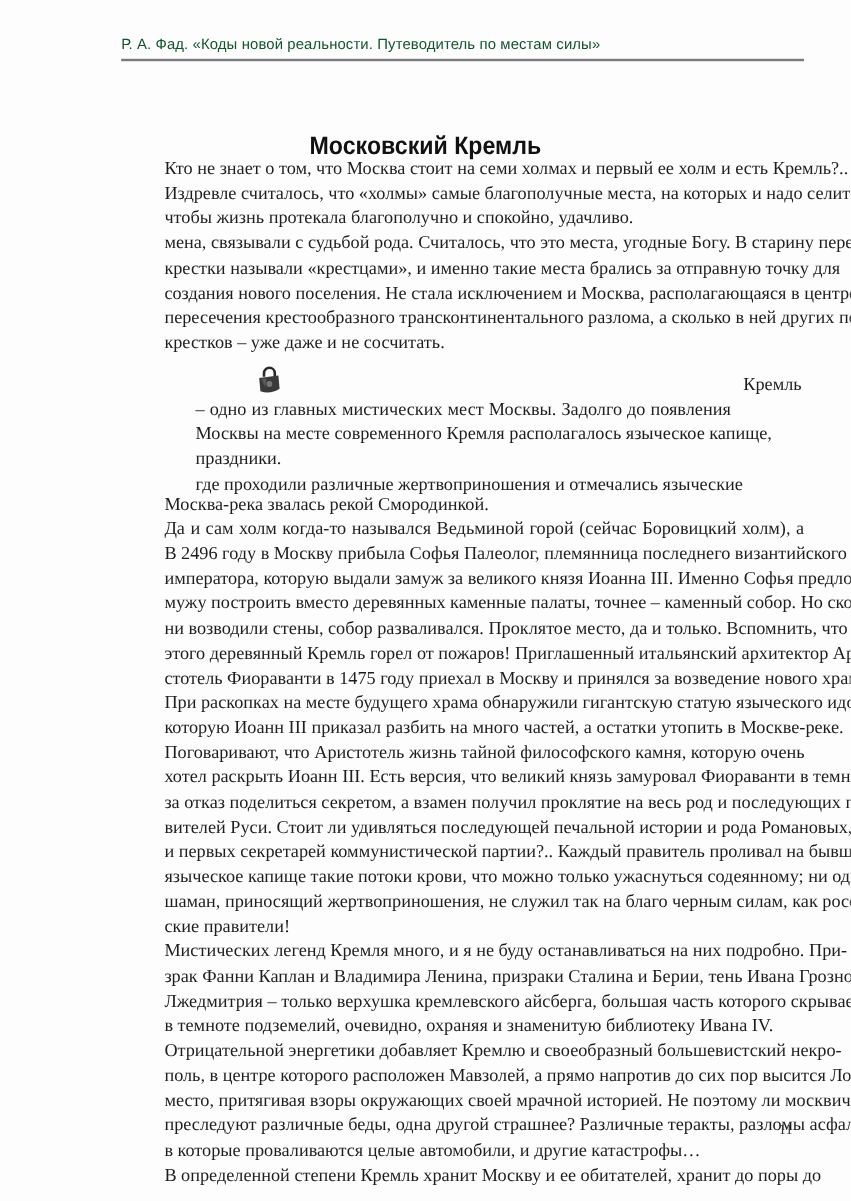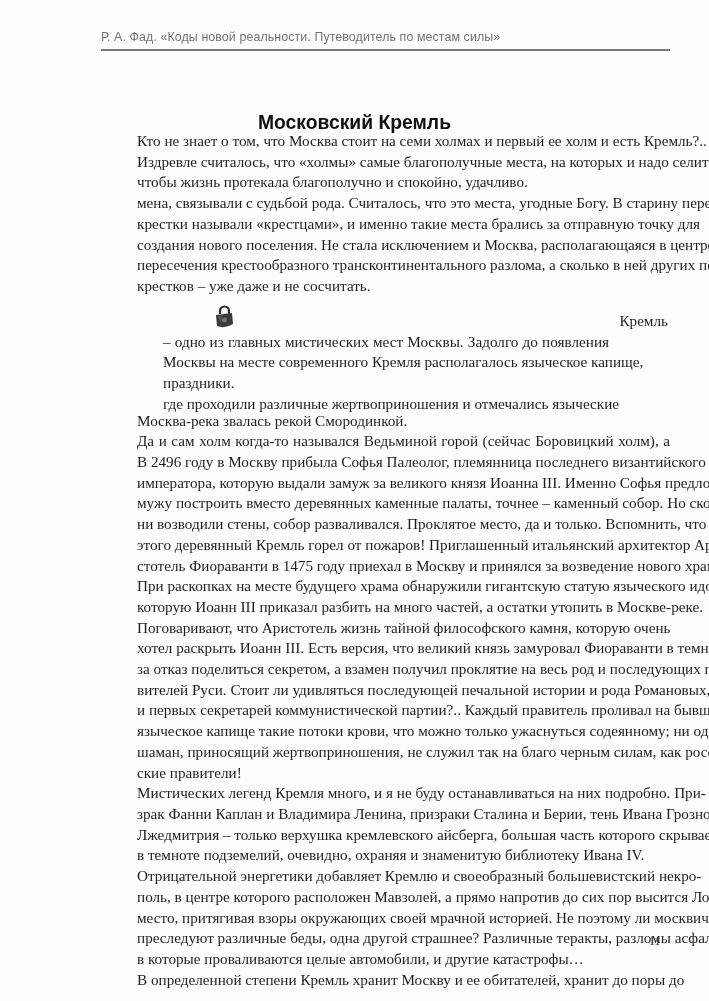--- a/index.html
+++ b/index.html
@@ -1,20 +1,20 @@
 <!DOCTYPE html>
 <html><head>
   <meta charset="utf-8">
   <style>
     html, body { margin: 0; padding: 0; background: #ffffff; }
     body { width: 709px; height: 1001px; position: relative; overflow: hidden; }
     .page { position: absolute; left: 0; top: 0; width: 709px; height: 1001px; background: #fdfdfd; }
     .running-head {
       position: absolute; left: 101px; top: 30px; width: 570px;
-      font-family: "Liberation Sans", sans-serif; font-size: 12.4px; color: #737373;
+      font-family: "Liberation Sans", sans-serif; font-size: 12.4px; color: #14532d;
       letter-spacing: 0.1px; white-space: nowrap;
     }
     .head-rule { position: absolute; left: 101px; top: 49px; width: 569px; height: 2px; background: #7a7a7a; }
     .title {
       position: absolute; left: 0; top: 96px; width: 709px; text-align: center;
       font-family: "Liberation Sans", sans-serif; font-weight: bold; font-size: 21px;
       color: #111; transform: scaleX(0.92); transform-origin: center;
     }
     .body {
       position: absolute; left: 101px; top: 131px; width: 569px;

